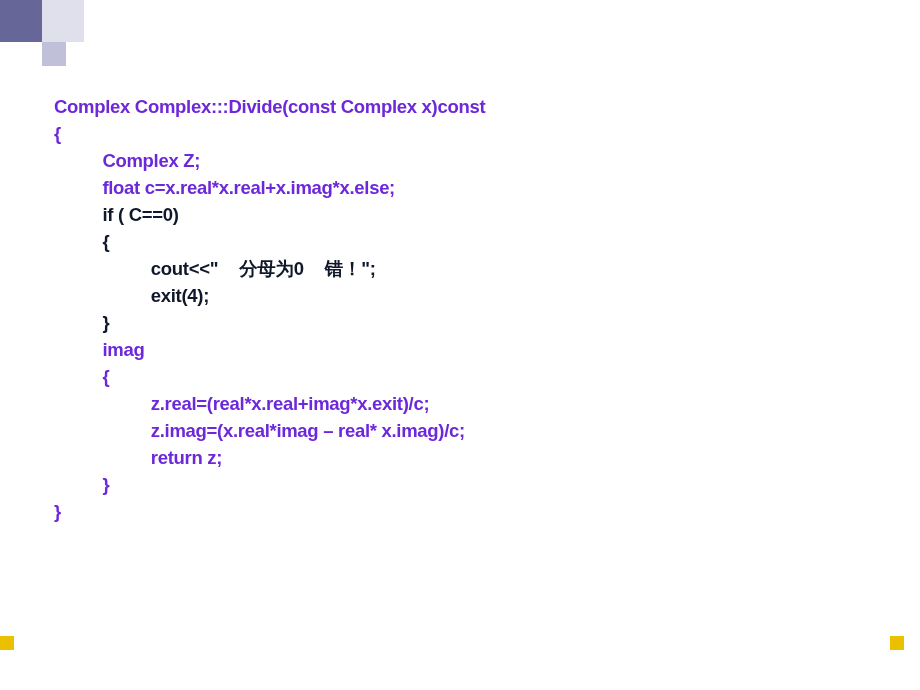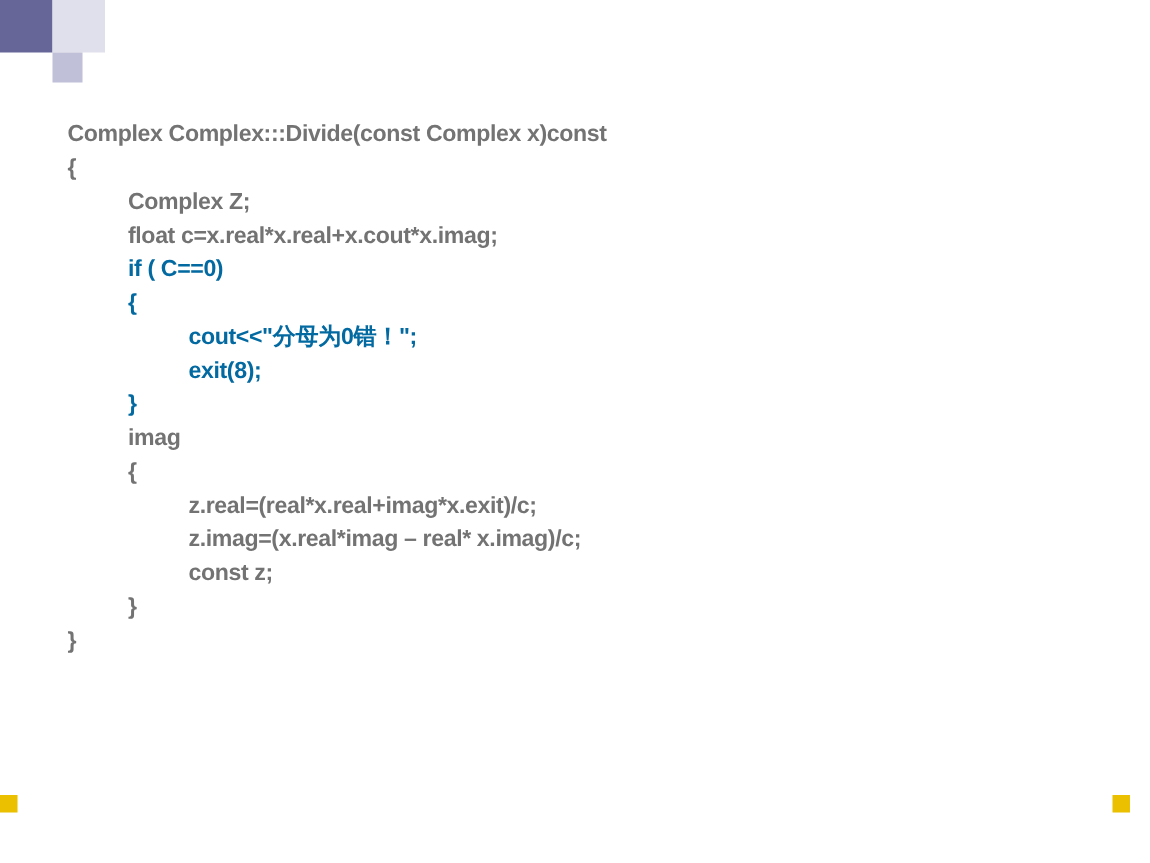--- a/index.html
+++ b/index.html
@@ -63,49 +63,50 @@
     .code-block {
       position: absolute;
       top: 93px;
       left: 54px;
       font-size: 18.5px;
       line-height: 27px;
       letter-spacing: -0.3px;
       white-space: pre;
     }
     .black {
-      color: #737373;
+      color: #6d28d9;
     }
     .magenta {
-      color: #0369a1;
+      color: #0f172a;
     }
     .chinese {
       font-family: Liberation Sans, sans-serif;
+      margin-left: 21px;
     }
   </style>
 </head>
 <body>
 
 <div class="corner-decoration">
   <div class="sq sq1"></div>
   <div class="sq sq2"></div>
   <div class="sq sq3"></div>
 </div>
 
 <div class="yellow-sq ysq1"></div>
 <div class="yellow-sq ysq2"></div>
 
 <div class="code-block"><span class="black">Complex Complex:::Divide(const Complex x)const</span>
 <span class="black">{</span>
 <span class="black">          Complex Z;</span>
-<span class="black">          float c=x.real*x.real+x.cout*x.imag;</span>
+<span class="black">          float c=x.real*x.real+x.imag*x.else;</span>
 <span class="magenta">          if ( C==0)</span>
 <span class="magenta">          {</span>
 <span class="magenta">                    cout&lt;&lt;"</span><span class="magenta chinese">分母为</span><span class="magenta">0</span><span class="magenta chinese">错！</span><span class="magenta">";</span>
-<span class="magenta">                    exit(8);</span>
+<span class="magenta">                    exit(4);</span>
 <span class="magenta">          }</span>
 <span class="black">          imag</span>
 <span class="black">          {</span>
 <span class="black">                    z.real=(real*x.real+imag*x.exit)/c;</span>
 <span class="black">                    z.imag=(x.real*imag – real* x.imag)/c;</span>
-<span class="black">                    const z;</span>
+<span class="black">                    return z;</span>
 <span class="black">          }</span>
 <span class="black">}</span></div>
 
 </body></html>

